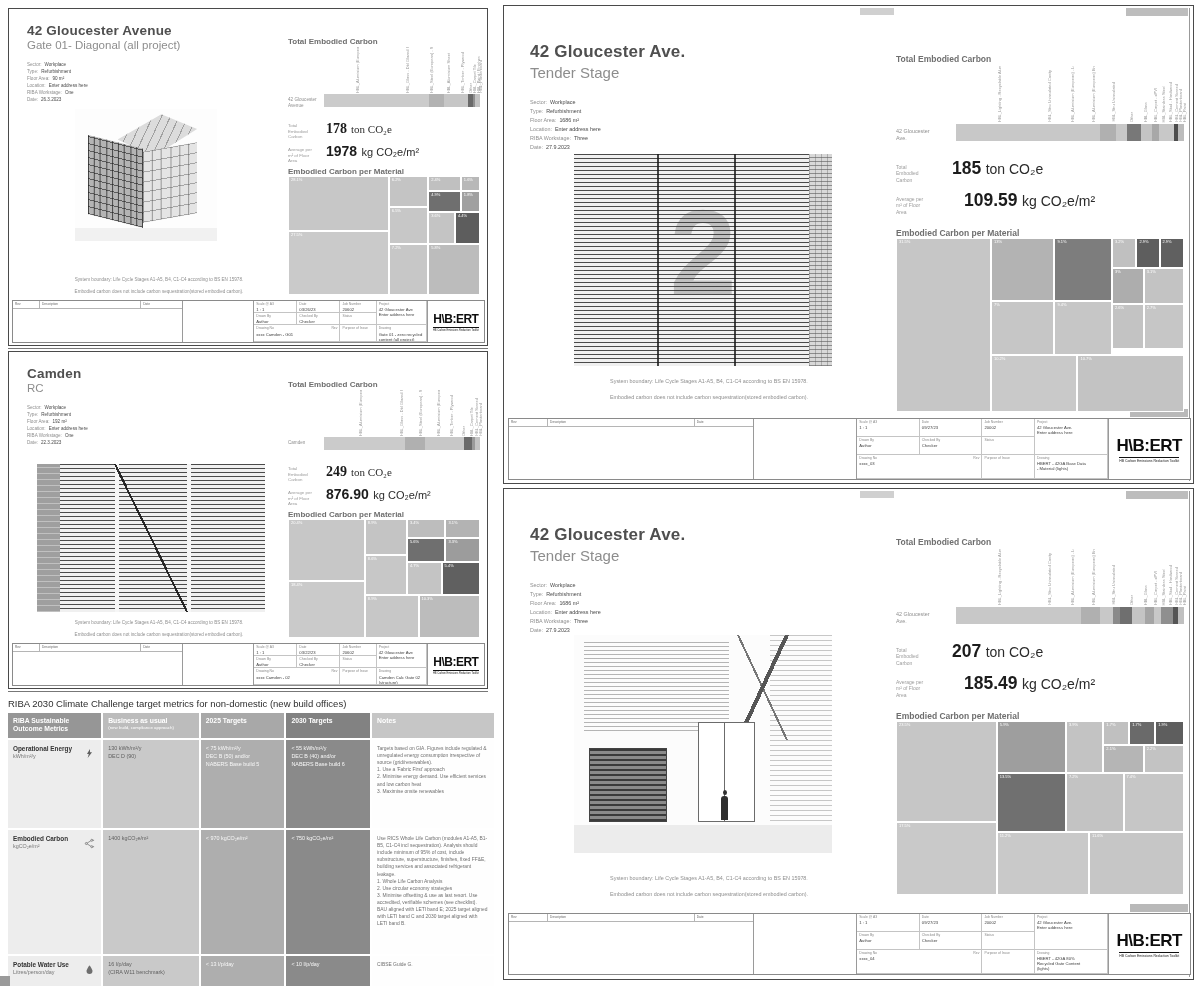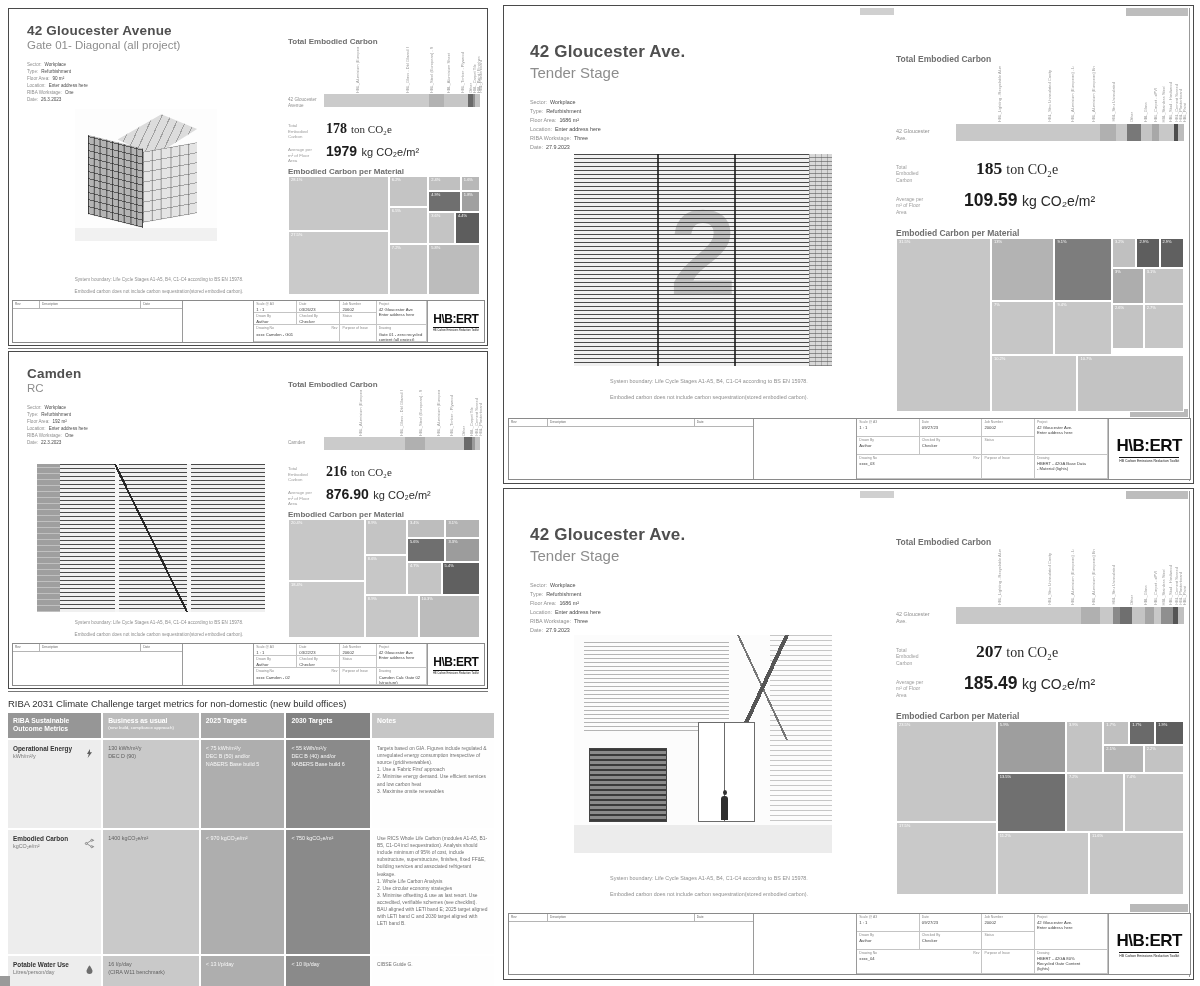--- a/index.html
+++ b/index.html
@@ -105,21 +105,21 @@
   
   .s .h-total{left:279px;top:28px;} .s .ticks{left:315px;top:38px;width:156px;height:46px;}
   .s .bar-label{left:279px;top:88px;width:34px;} .s .bar{left:315px;top:85px;width:156px;height:13px;}
   .s .tl1{left:279px;top:114px;} .s .tv1{left:317px;top:110px;font-family:Liberation Serif, serif;}
   .s .tl2{left:279px;top:138px;} .s .tv2{left:317px;top:133px;}
   .s .h-mat{left:279px;top:158px;} .s .tm{left:279px;top:167px;width:192px;height:119px;}
   .s .tb{left:3px;top:291px;width:473px;height:43px;}
   .s .bnd1{left:30px;top:268px;width:240px;} .s .bnd2{left:30px;top:280px;width:240px;}
   .lg .h-total{left:392px;top:48px;} .lg .ticks{left:452px;top:60px;width:228px;height:56px;}
   .lg .bar-label{left:392px;top:122px;width:50px;} .lg .bar{left:452px;top:118px;width:228px;height:17px;}
-  .lg .tl1{left:392px;top:158px;} .lg .tv1{left:472px;top:152px;font-family:Liberation Serif, serif;}
+  .lg .tl1{left:392px;top:158px;} .lg .tv1{left:448px;top:152px;}
   .lg .tl2{left:392px;top:190px;} .lg .tv2{left:448px;top:184px;margin-left:12px;}
   .lg .h-mat{left:392px;top:222px;} .lg .tm{left:392px;top:232px;width:288px;height:174px;}
   .lg .t1{left:26px;top:36px;} .lg .t2{left:26px;top:58px;} .lg .meta{left:26px;top:92px;}
   .lg-c .art{left:70px;top:148px;width:258px;height:212px;}
   .lg-c .bnd1{left:60px;top:372px;width:290px;} .lg-c .bnd2{left:60px;top:388px;width:290px;}
   .lg-c .tb{left:4px;top:412px;width:683px;height:62px;}
   .lg-d .art{left:70px;top:146px;width:258px;height:218px;}
   .lg-d .bnd1{left:60px;top:386px;width:290px;} .lg-d .bnd2{left:60px;top:402px;width:290px;}
   .lg-d .tb{left:4px;top:424px;width:683px;height:62px;}
   .s .t1{left:18px;top:14px;} .s .t2{left:18px;top:30px;} .s .meta{left:18px;top:52px;}
@@ -171,21 +171,21 @@
         <div class="seg" style="width: 1.5%; background: rgb(143, 143, 143);"></div>
         <div class="seg" style="width: 3%; background: rgb(194, 194, 194);"></div>
       </div>
     <div class="tot-label tl1">Total
 Embodied
 Carbon</div>
     <div class="tot-val tv1"><span class="num">178</span> <span class="unit">ton CO₂e</span></div>
     <div class="tot-label tl2">Average per
 m² of Floor
 Area</div>
-    <div class="tot-val tv2"><span class="num">1979</span> <span class="unit">kg CO₂e/m²</span></div>
+    <div class="tot-val tv2"><span class="num">1978</span> <span class="unit">kg CO₂e/m²</span></div>
     <div class="hsec h-mat">Embodied Carbon per Material</div>
     <div class="tm">
         <div class="tmc" style="left: 0%; top: 0%; width: 52.5%; height: 46%; background: rgb(199, 199, 199);">
           <span class="tml">28.1%</span>
         </div>
         <div class="tmc" style="left: 0%; top: 46%; width: 52.5%; height: 54%; background: rgb(202, 202, 202);">
           <span class="tml">27.5%</span>
         </div>
         <div class="tmc" style="left: 52.5%; top: 0%; width: 20.5%; height: 26%; background: rgb(196, 196, 196);">
           <span class="tml">6.2%</span>
@@ -317,21 +317,21 @@
         <div class="seg" style="width: 52%; background: rgb(203, 203, 203);"></div>
         <div class="seg" style="width: 13%; background: rgb(176, 176, 176);"></div>
         <div class="seg" style="width: 25%; background: rgb(200, 200, 200);"></div>
         <div class="seg" style="width: 5%; background: rgb(106, 106, 106);"></div>
         <div class="seg" style="width: 2%; background: rgb(154, 154, 154);"></div>
         <div class="seg" style="width: 3%; background: rgb(196, 196, 196);"></div>
       </div>
     <div class="tot-label tl1">Total
 Embodied
 Carbon</div>
-    <div class="tot-val tv1"><span class="num">216</span> <span class="unit">ton CO₂e</span></div>
+    <div class="tot-val tv1"><span class="num">249</span> <span class="unit">ton CO₂e</span></div>
     <div class="tot-label tl2">Average per
 m² of Floor
 Area</div>
     <div class="tot-val tv2"><span class="num">876.90</span> <span class="unit">kg CO₂e/m²</span></div>
     <div class="hsec h-mat">Embodied Carbon per Material</div>
     <div class="tm">
         <div class="tmc" style="left: 0%; top: 0%; width: 40%; height: 52%; background: rgb(199, 199, 199);">
           <span class="tml">20.4%</span>
         </div>
         <div class="tmc" style="left: 0%; top: 52%; width: 40%; height: 48%; background: rgb(202, 202, 202);">
@@ -760,21 +760,21 @@
           </div>
         </div>
         <div class="tb-logo">
           <div class="logo-text">H\B:ERT</div>
           <div class="logo-tag">HB Carbon Emissions Reduction Toolkit</div>
         </div>
       </div>
   </section>
 
   <div id="riba">
-    <p class="riba-title">RIBA 2031 Climate Challenge target metrics for non-domestic (new build offices)</p>
+    <p class="riba-title">RIBA 2030 Climate Challenge target metrics for non-domestic (new build offices)</p>
     <div class="riba-table">
         <div class="rhc" style="background: rgb(150, 150, 150);">RIBA Sustainable Outcome Metrics</div>
         <div class="rhc" style="background: rgb(188, 188, 188);">Business as usual<span class="rh-sub">(new build, compliance approach)</span></div>
         <div class="rhc" style="background: rgb(168, 168, 168);">2025 Targets</div>
         <div class="rhc" style="background: rgb(130, 130, 130);">2030 Targets</div>
         <div class="rhc" style="background: rgb(198, 198, 198);">Notes</div>
         <div class="rcell rc1" style="min-height: 88px;"><div class="rname">Operational Energy</div><div class="runit">kWh/m²/y</div><span class="ricon"><svg viewBox="0 0 24 24">
               <path d="M13 2 6.5 13h4L8 22l9.5-12.5h-4.3z" fill="#5f5f5f"></path>
             </svg></span></div>
         <div class="rcell rc2" style="min-height: 88px;">130 kWh/m²/y

